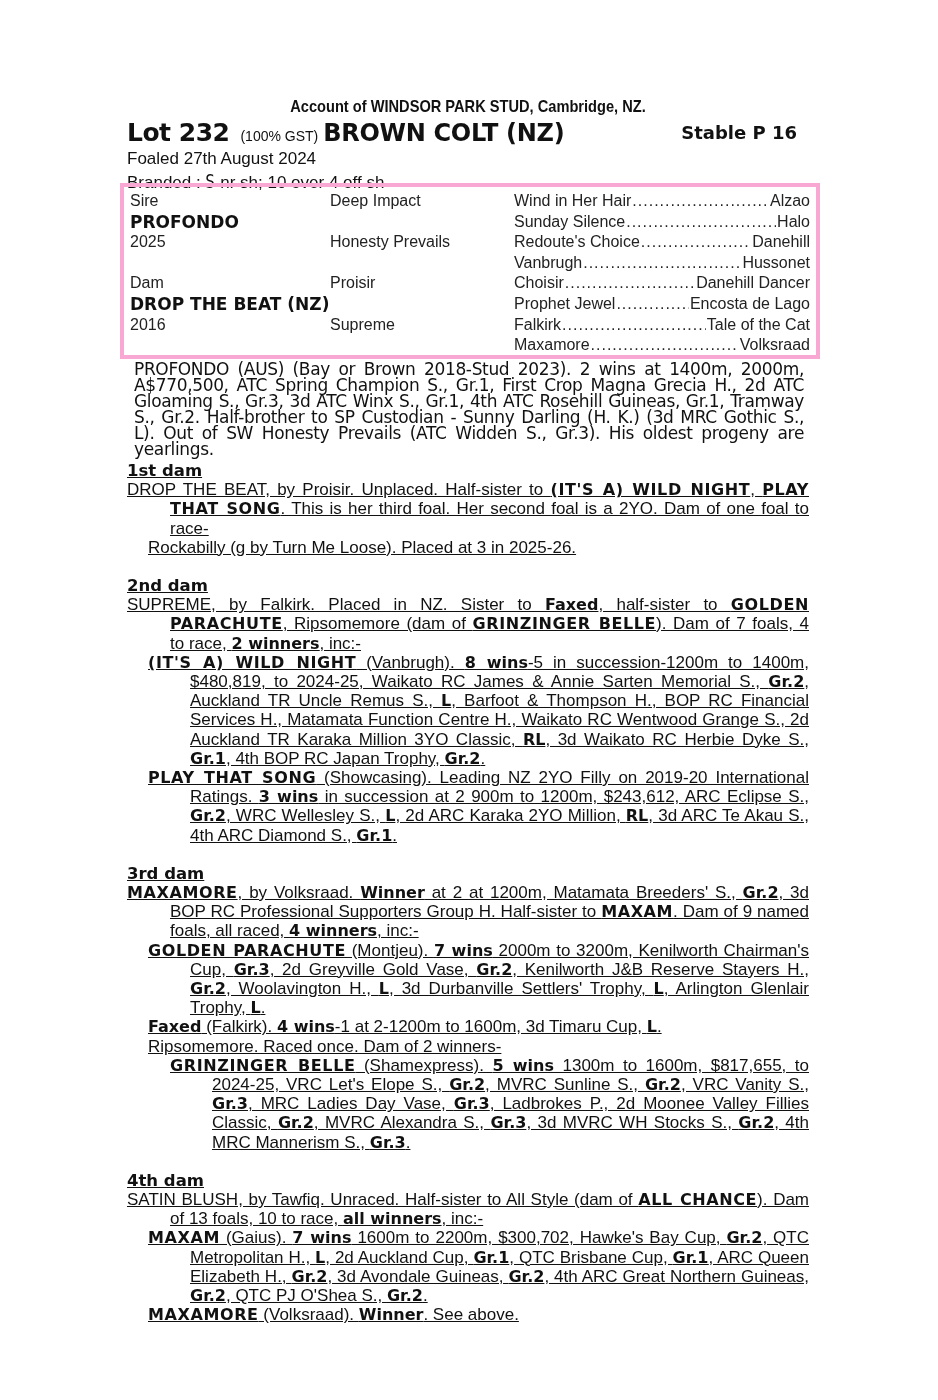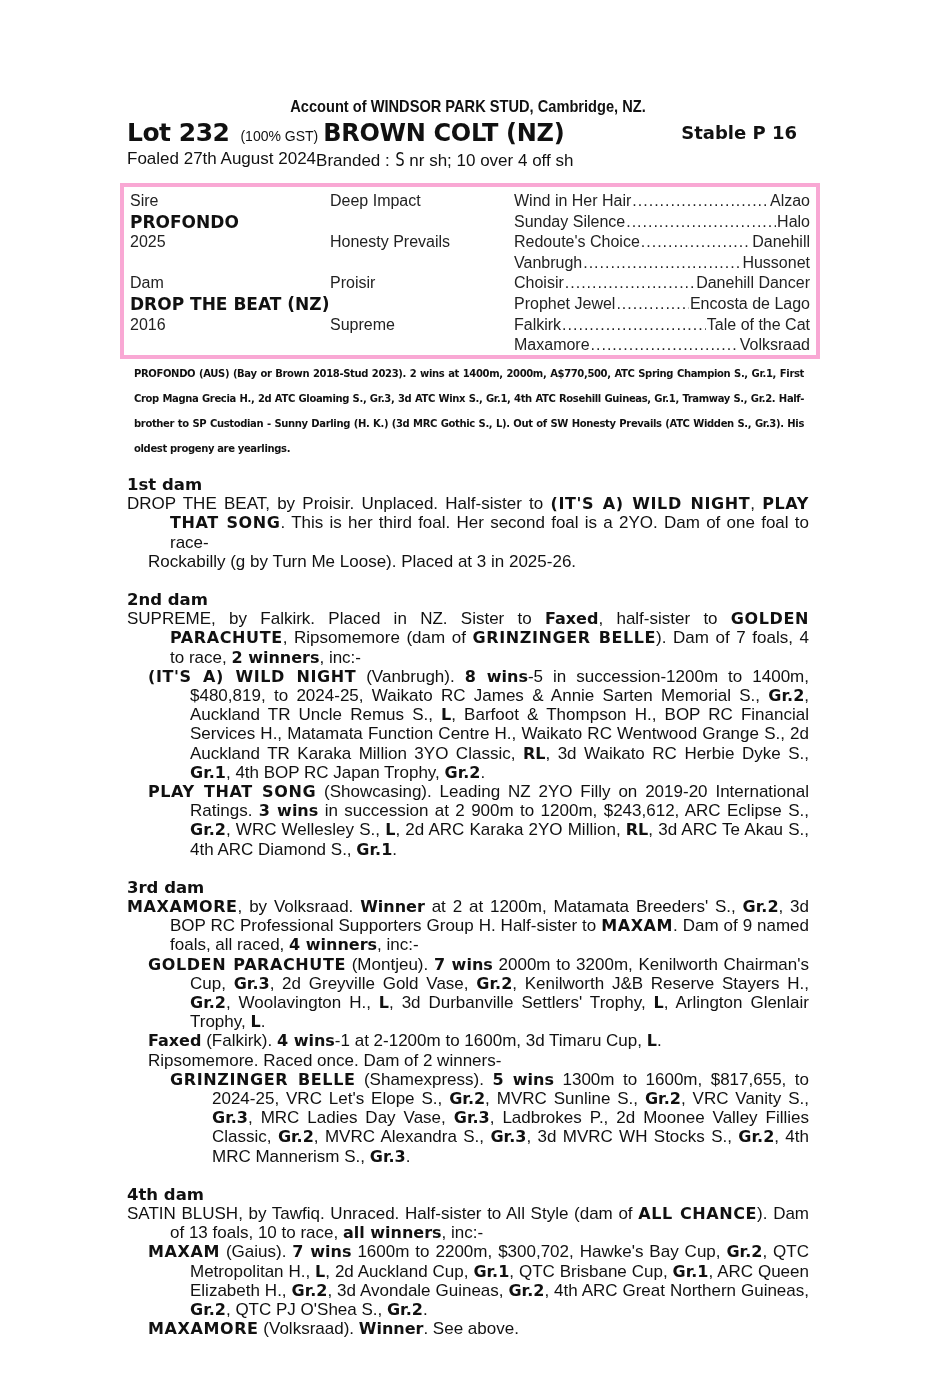--- a/index.html
+++ b/index.html
@@ -4,35 +4,35 @@
   <style>
     html, body { margin: 0; padding: 0; background: #ffffff; }
     body { width: 938px; height: 1400px; position: relative; color: #111; font-family: "Liberation Sans", sans-serif; }
     .page { position: absolute; left: 127px; top: 96px; width: 682px; }
     .account { text-align: center; font-family: "Liberation Sans", sans-serif; font-weight: bold; font-size: 17px; transform: scaleX(0.86); letter-spacing: 0; margin-left: 0; height: 22px; line-height: 22px; }
     .lot-row { display: flex; align-items: baseline; height: 30px; line-height: 30px; position: relative; }
     .lot { font-family: "DejaVu Sans", sans-serif; font-weight: bold; font-size: 25px; letter-spacing: -0.5px; }
     .gst { font-size: 14px; margin: 0 5px 0 11px; font-family: "Liberation Sans", sans-serif; }
     .colt { font-family: "DejaVu Sans", sans-serif; font-weight: bold; font-size: 24px; letter-spacing: -0.3px; }
     .stable { position: absolute; right: 12px; font-family: "DejaVu Sans", sans-serif; font-weight: bold; font-size: 18px; }
-    .foaled-row { display: flex; font-size: 17px; height: 22px; line-height: 22px; }
+    .foaled-row { display: flex; justify-content: space-between; font-size: 17px; height: 22px; line-height: 22px; flex-direction: column; }
     .brand-s { font-family: "DejaVu Sans Mono", monospace; font-size: 20px; display: inline-block; transform: scaleX(0.8); margin: 0 -1px; }
     .pedigree { position: absolute; left: 120px; top: 183px; width: 692px; height: 168px; border: 4px solid #f9a8d4; }
     .ped-col1 { position: absolute; left: 6px; top: 4px; width: 200px; }
     .ped-col2 { position: absolute; left: 206px; top: 4px; width: 180px; }
     .ped-col3 { position: absolute; left: 390px; top: 4px; width: 296px; }
     .pl { font-size: 16px; height: 20.6px; line-height: 20.6px; white-space: nowrap; color: #222; }
     .pl.bold { font-family: "DejaVu Sans", sans-serif; font-weight: bold; font-size: 17px; color: #111; }
     .dotrow { display: flex; font-size: 16px; height: 20.6px; line-height: 20.6px; color: #222; }
     .dotrow .l { white-space: nowrap; }
     .dotrow .d { flex: 1; overflow: hidden; white-space: nowrap; letter-spacing: 1px; margin: 0 1px; }
     .dotrow .d::before { content: "......................................................................................................................."; }
     .dotrow .r { white-space: nowrap; }
-    .sire-para { position: absolute; left: 134px; top: 361px; width: 670px; font-family: "DejaVu Sans", sans-serif; font-weight: bold; font-size: 10px; line-height: 25px; text-align: justify; letter-spacing: -0.35px; }
-    .body { position: absolute; left: 127px; top: 475px; width: 682px; font-size: 17px; line-height: 19.2px; }
+    .sire-para { position: absolute; left: 134px; top: 361px; width: 670px; font-family: "DejaVu Sans", sans-serif; font-weight: normal; font-size: 17px; line-height: 16px; text-align: justify; letter-spacing: -0.35px; }
+    .body { position: absolute; left: 127px; top: 461px; width: 682px; font-size: 17px; line-height: 19.2px; text-decoration: underline; }
     .sec-title { font-family: "DejaVu Sans", sans-serif; font-weight: bold; font-size: 16.5px; height: 19.2px; margin-top: 19px; }
     .sec-title.first { margin-top: 0; }
     .p0 { padding-left: 43px; text-indent: -43px; text-align: justify; }
     .p1 { padding-left: 63px; text-indent: -42px; text-align: justify; }
     .p2 { padding-left: 85px; text-indent: -42px; text-align: justify; }
     .b { font-family: "DejaVu Sans", sans-serif; font-weight: bold; font-size: 16px; margin-top: 12px; }
     .b.sp { letter-spacing: 0.6px; }
   </style>
 </head>
 <body>

